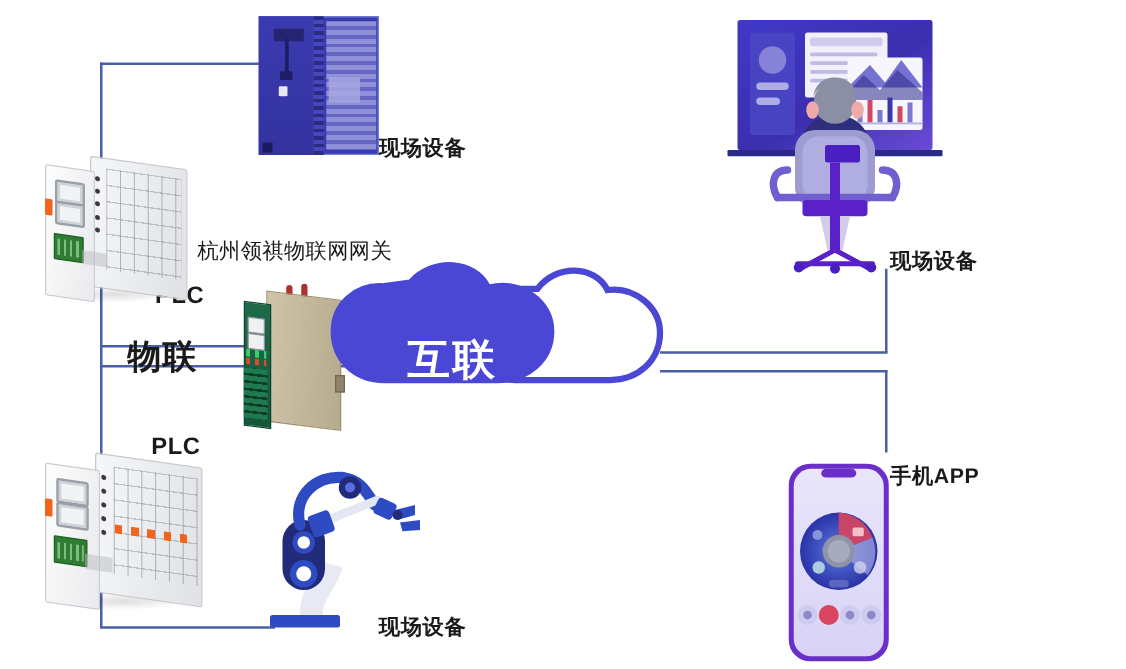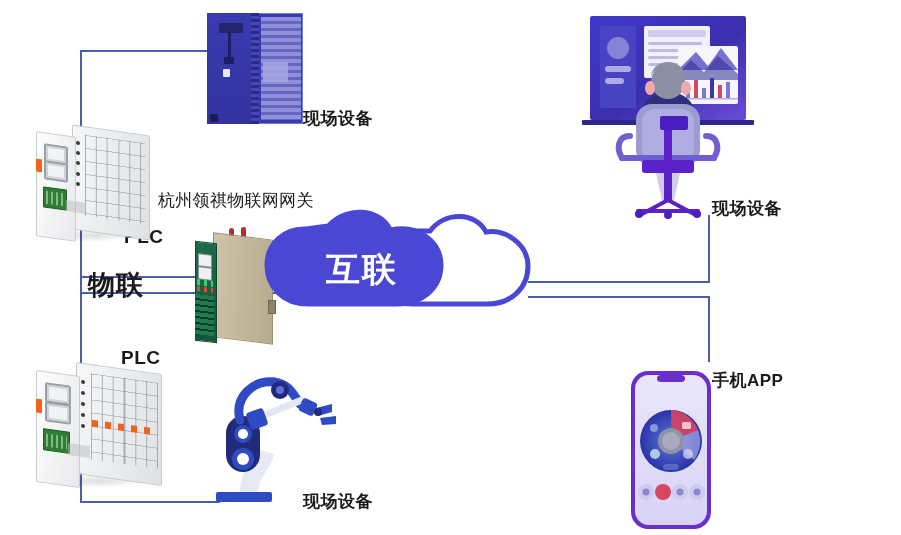--- a/index.html
+++ b/index.html
@@ -21,21 +21,21 @@
     color: #1a1a1a;
     white-space: pre;
     line-height: 1.25;
   }
 
   #label-field-device-top { left: 303px; top: 108px; font-size: 17px; font-weight: bold; letter-spacing: .5px; }
   #label-field-device-bottom { left: 303px; top: 491px; font-size: 17px; font-weight: bold; letter-spacing: .5px; }
   #label-plc-top { left: 124px; top: 225px; font-size: 19px; font-weight: bold; letter-spacing: .5px; }
   #label-plc-bottom { left: 121px; top: 346px; font-size: 19px; font-weight: bold; letter-spacing: .5px; }
   #label-gateway { left: 158px; top: 190px; font-size: 17px; font-weight: 500; letter-spacing: .3px; }
-  #label-iot-big { left: 88px; top: 269px; font-size: 27px; font-weight: bold; letter-spacing: 1px; z-index: 40; }
+  #label-iot-big { left: 102px; top: 269px; font-size: 27px; font-weight: bold; letter-spacing: 1px; z-index: 40; }
   #label-control-pc { left: 712px; top: 198px; font-size: 17px; font-weight: bold; letter-spacing: .5px; }
   #label-cloud-platform { left: 728px; top: 258px; font-size: 16px; font-weight: normal; text-align: center; }
   #label-mobile-app { left: 712px; top: 370px; font-size: 17px; font-weight: bold; letter-spacing: .5px; }
 
   .cloud-text {
     position: absolute; left: 326px; top: 261px;
     font-size: 34px; font-weight: bold; color: #ffffff;
     letter-spacing: 2px; z-index: 22;
   }
 
@@ -308,21 +308,21 @@
     <svg width="280" height="135" viewBox="0 0 280 135">
 
       <path d="M168 28 C183 8 214 9 224 29 C246 26 266 43 266 63
                C266 86 248 101 226 101 L150 101 C128 101 112 85 112 64
                C112 44 128 28 149 28 Z" fill="#ffffff" stroke="#4a47d5" stroke-width="5"></path>
 
       <path d="M66 22 C84 2 118 4 129 26 C156 20 180 38 180 62
                C180 86 160 102 135 102 L46 102 C21 102 4 85 4 62
                C4 40 22 24 44 25 Z" fill="#4a47d5" stroke="#4a47d5" stroke-width="3"></path>
     </svg>
-    <div class="cloud-text" style="left:64px; top:44px;font-family:Liberation Serif, serif;">互联</div>
+    <div class="cloud-text" style="left:64px; top:62px;font-family:Liberation Serif, serif;">互联</div>
   </div>
 
   <div id="workstation" class="abs">
     <svg width="180" height="212" viewBox="0 0 180 212">
       <defs>
         <linearGradient id="scr" x1="0" y1="0" x2="1" y2="1">
           <stop offset="0%" stop-color="#4038c9"></stop>
           <stop offset="55%" stop-color="#3b2fae"></stop>
           <stop offset="100%" stop-color="#6b4bd8"></stop>
         </linearGradient>

